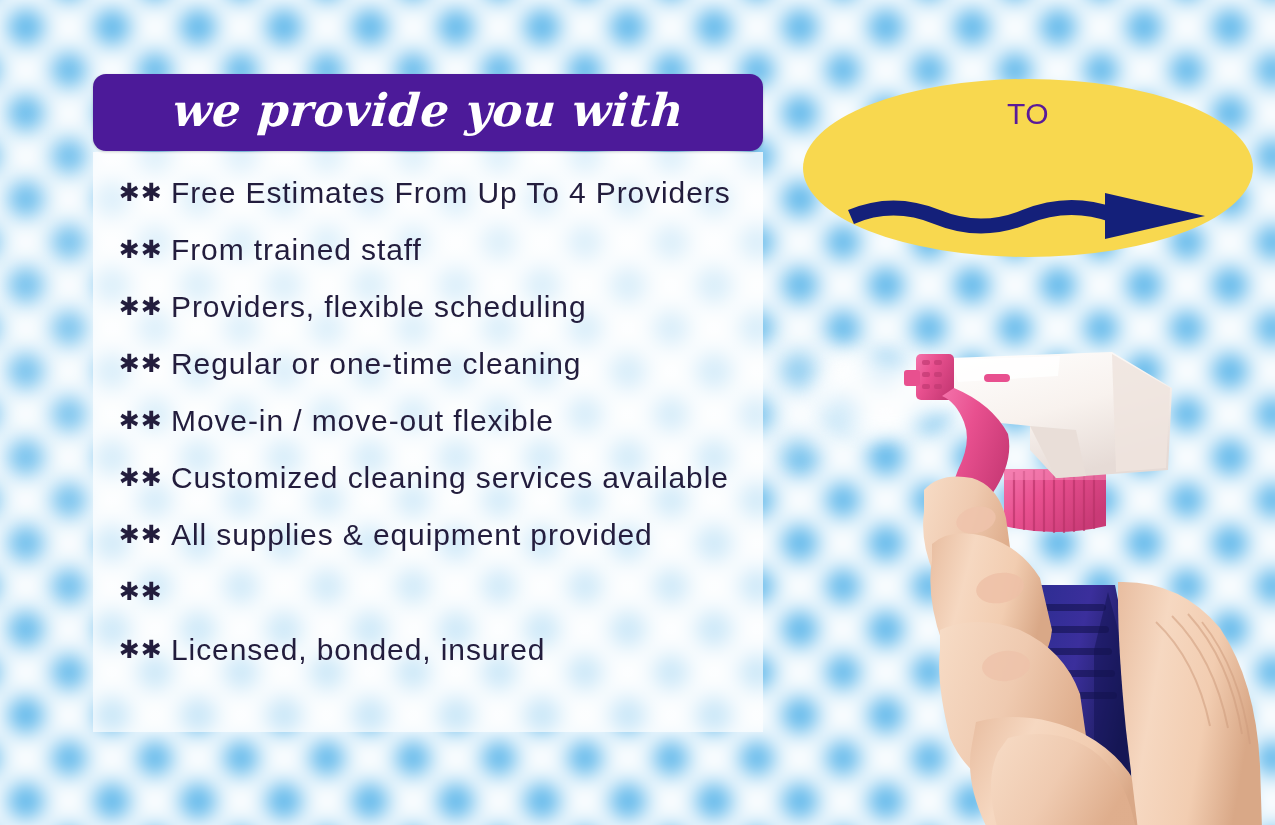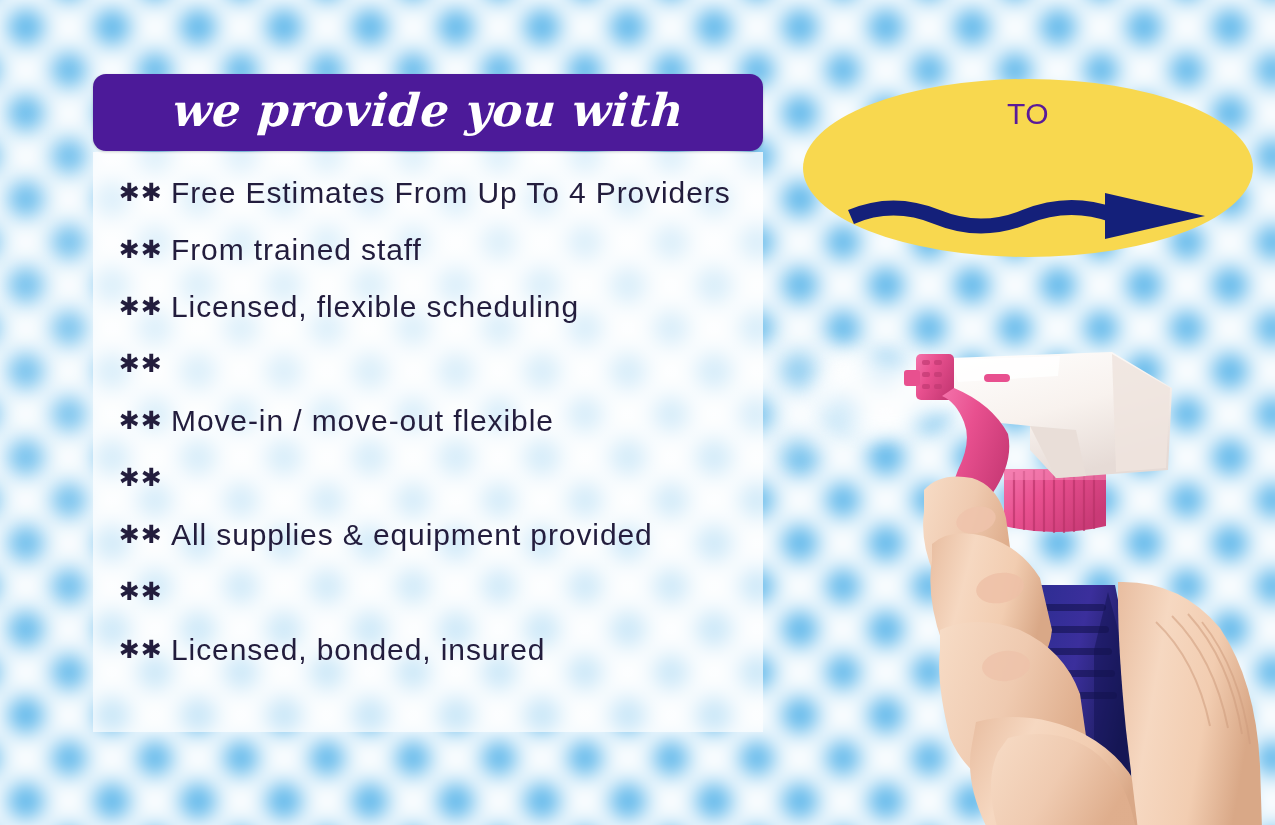--- a/index.html
+++ b/index.html
@@ -313,31 +313,33 @@
         <li class="list-item">
           <span class="bullet">✱✱</span>
           <span class="item-text">Free Estimates From Up To 4 Providers</span>
         </li>
         <li class="list-item">
           <span class="bullet">✱✱</span>
           <span class="item-text">From trained staff</span>
         </li>
         <li class="list-item">
           <span class="bullet">✱✱</span>
-          <span class="item-text">Licensed, flexible scheduling</span>
-        </li>
-        <li class="list-item">
-          <span class="bullet">✱✱</span>
+          <span class="item-text">Providers, flexible scheduling</span>
+        </li>
+        <li class="list-item">
+          <span class="bullet">✱✱</span>
+          <span class="item-text">Regular or one-time cleaning</span>
         </li>
         <li class="list-item">
           <span class="bullet">✱✱</span>
           <span class="item-text">Move-in / move-out flexible</span>
         </li>
         <li class="list-item">
           <span class="bullet">✱✱</span>
+          <span class="item-text">Customized cleaning services available</span>
         </li>
         <li class="list-item">
           <span class="bullet">✱✱</span>
           <span class="item-text">All supplies &amp; equipment provided</span>
         </li>
         <li class="list-item">
           <span class="bullet">✱✱</span>
         </li>
         <li class="list-item has-gap">
           <span class="bullet">✱✱</span>

